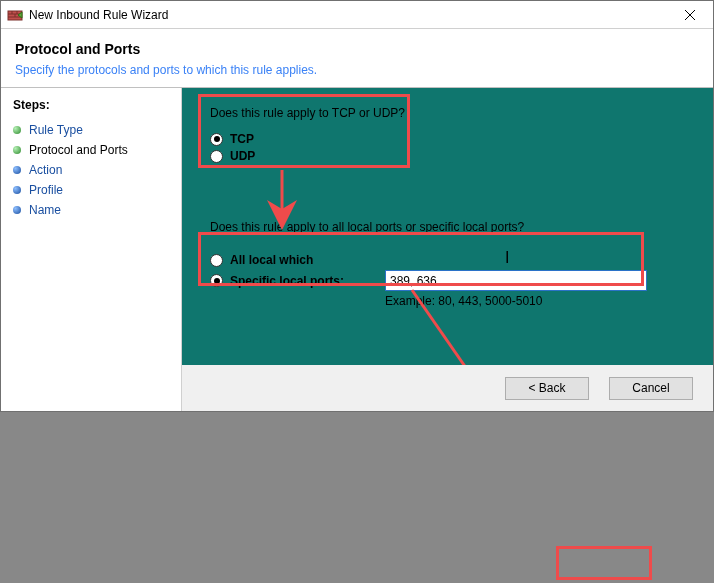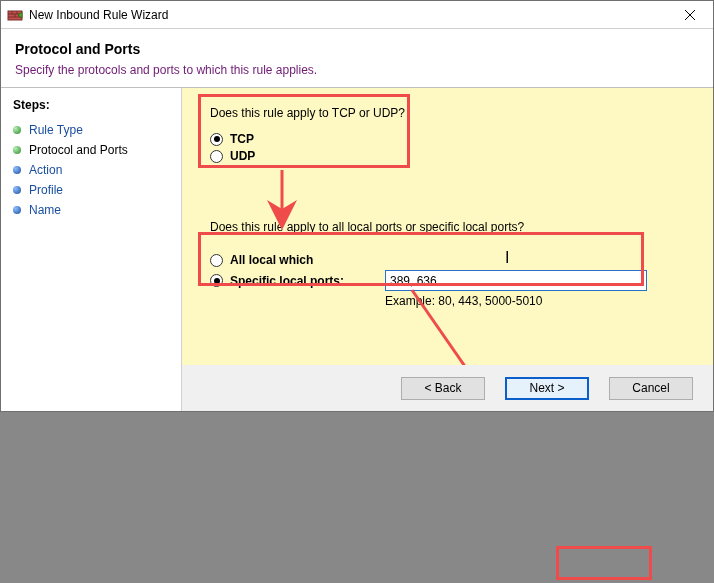--- a/index.html
+++ b/index.html
@@ -40,21 +40,21 @@
     cursor: pointer;
   }
   .header-area {
     padding: 12px 14px 10px 14px;
   }
   .header-area h1 {
     font-size: 14px; font-weight: bold; color: #000;
     margin-bottom: 6px;
   }
   .header-area .subtitle {
-    font-size: 12px; color: #701a75;
+    font-size: 12px; color: #3b82f6;
   }
   .divider {
     height: 1px; background: #c0c0c0;
   }
   .body {
     flex: 1;
     display: flex;
     position: relative;
     background: #fff;
   }
@@ -81,21 +81,21 @@
   .sidebar .step.green .bullet {
     background: radial-gradient(circle at 30% 30%, #b6f0b6, #2e8b2e);
   }
   .sidebar .step.current { color: #000; }
   .sidebar .step-label { cursor: pointer; }
   .vert-sep {
     width: 1px; background: #d0d0d0;
   }
   .main {
     flex: 1;
-    background: #fef9c3;
+    background: #0f766e;
     position: relative;
     padding: 18px 20px;
   }
   .question {
     font-size: 12px; color: #000;
     margin-bottom: 12px;
   }
   .radio-row {
     display: flex; align-items: center;
     margin: 3px 0;
@@ -299,23 +299,20 @@
         <line x1="100" y1="82" x2="100" y2="136" stroke="#ef4b4b" stroke-width="3" marker-end="url(#ahead)"></line>
         <line x1="230" y1="202" x2="402" y2="450" stroke="#ef4b4b" stroke-width="3" marker-end="url(#ahead)"></line>
       </svg>
 
       <span class="i-cursor" style="left:323px; top:161px;">I</span>
 
       <div class="footer">
         <div class="btn">
           <span>&lt; Back</span>
         </div>
-        <div class="btn primary">
-          <span>Next &gt;</span>
-        </div>
         <div class="btn">
           <span>Cancel</span>
         </div>
       </div>
 
     </div>
   </div>
 </div>
 
 </body></html>

